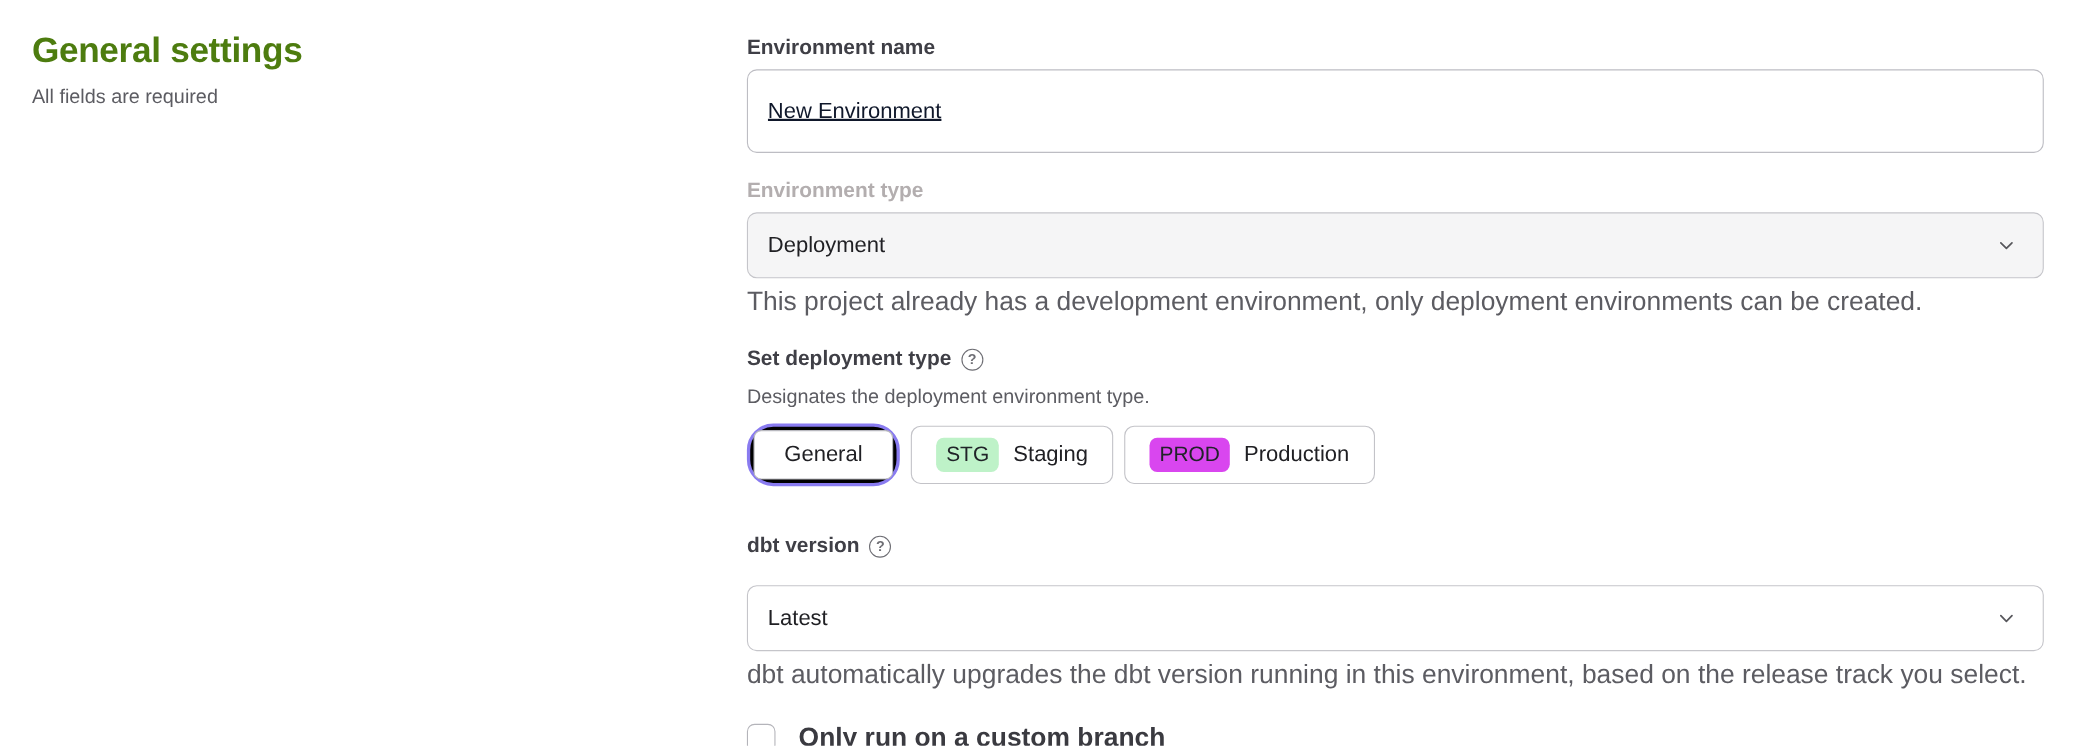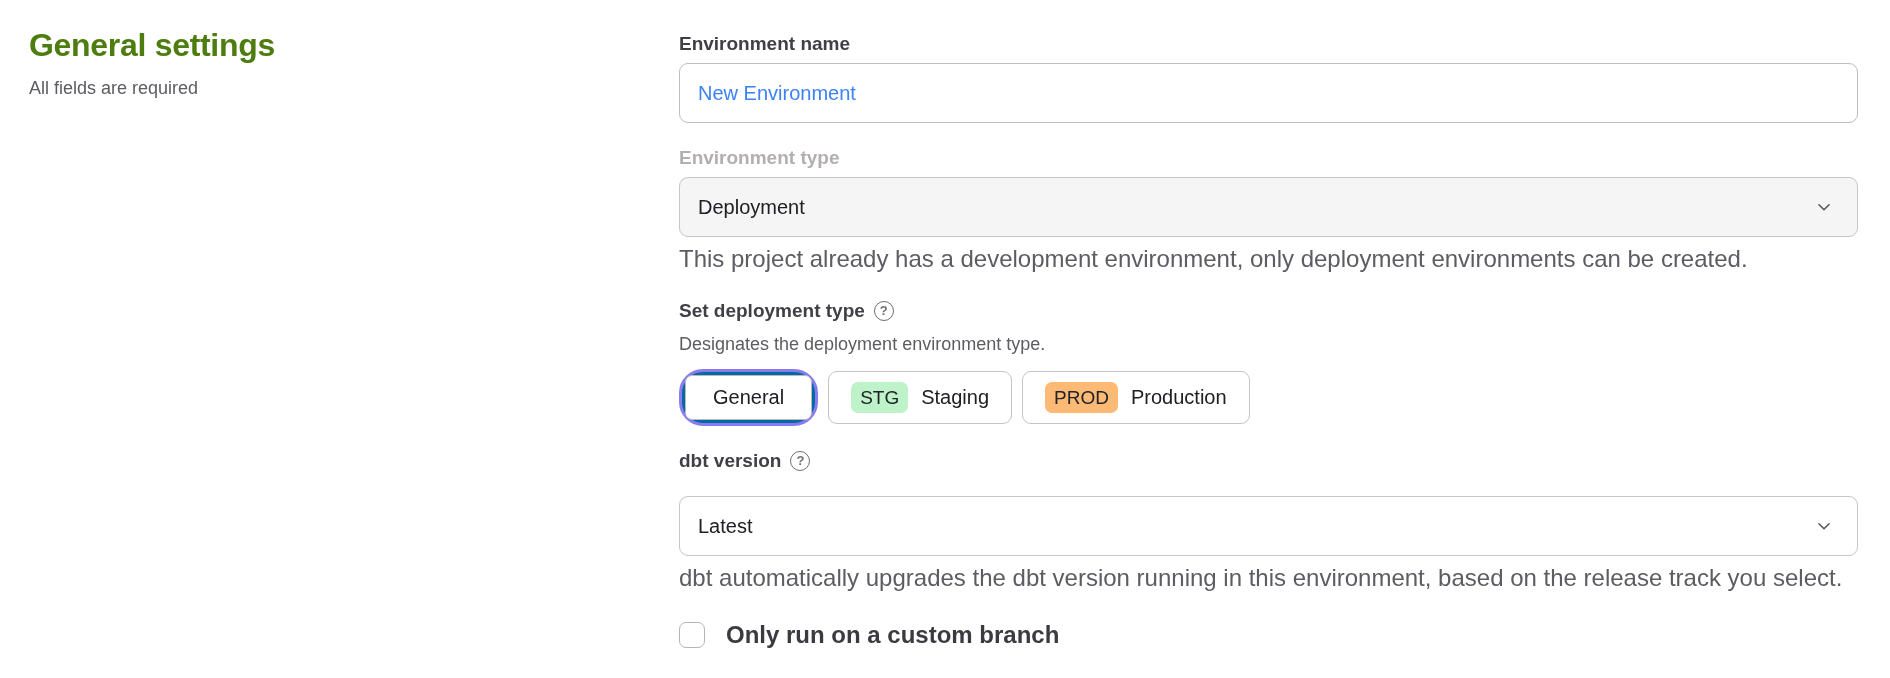--- a/index.html
+++ b/index.html
@@ -6,38 +6,38 @@
     font-family:"Liberation Sans","DejaVu Sans",sans-serif;-webkit-font-smoothing:antialiased;}
   .page{display:flex;width:1890px;}
   
   .left-col{width:679px;box-sizing:border-box;padding:26px 0 0 29px;flex:none;}
   .page-title{font-size:32px;font-weight:700;color:#4d7c0f;letter-spacing:-0.3px;line-height:1.2;margin:0;}
   .page-subtitle{font-size:18px;color:#5c5c62;margin-top:13px;line-height:1.25;}
   
   .content-col{width:1179px;flex:none;box-sizing:border-box;padding-top:33px;}
   .field-label{font-size:19px;font-weight:600;color:#3f3f46;line-height:21px;display:flex;align-items:center;gap:9px;}
   .field-label.disabled{color:#b3aeaf;}
-  .text-input{box-sizing:border-box;width:100%;height:60px;margin-top:9px;border:1px solid #bdbdc3;
-    border-radius:9px;padding:0 18px;font-size:20px;color:#3b82f6;background:#fff;outline:none;
-    font-family:inherit;display:block;}
+  .text-input{box-sizing:border-box;width:100%;height:76px;margin-top:9px;border:1px solid #bdbdc3;
+    border-radius:9px;padding:0 18px;font-size:20px;color:#0f172a;background:#fff;outline:none;
+    font-family:inherit;display:block;text-decoration:underline;}
   .select{box-sizing:border-box;width:100%;height:60px;border:1px solid #c5c5ca;border-radius:9px;
     background:#fff;display:flex;align-items:center;justify-content:space-between;
     padding:0 24px 0 18px;cursor:pointer;}
   .select.disabled{background:#f5f5f6;}
   .select .select-value{font-size:20px;color:#202024;}
   .chevron{display:flex;align-items:center;}
   .helper-text{font-size:24px;color:#5c5c62;margin-top:12px;line-height:19px;}
   .section-label{margin-top:32px;}
   .section-desc{font-size:18px;color:#5c5c62;margin-top:14px;line-height:19px;}
   .help-icon{width:20px;height:20px;border:1.6px solid #6e6e74;border-radius:50%;box-sizing:border-box;
     display:inline-flex;align-items:center;justify-content:center;font-size:13px;font-weight:600;
     color:#6e6e74;cursor:pointer;flex:none;line-height:1;}
   
   .type-row{display:flex;align-items:center;gap:10px;margin-top:15px;}
-  .focus-ring{border:3.5px solid #897bf0;border-radius:24px;padding:3px;background:#0369a1;display:inline-flex;}
+  .focus-ring{border:3.5px solid #897bf0;border-radius:24px;padding:3px;background:#000000;display:inline-flex;}
   .type-btn{display:inline-flex;align-items:center;gap:13px;background:#fff;border:1px solid #c3c3c8;
     border-radius:9px;height:53px;padding:0 22px;font-size:20px;color:#202024;cursor:pointer;
     font-family:inherit;box-sizing:border-box;}
   .focus-ring .type-btn{height:45px;border-radius:7px;border-color:#b9b9bf;padding:0 27px;}
   .type-badge{border-radius:7px;padding:5px 9px;font-size:19px;font-weight:500;color:#202328;line-height:1.15;}
   
   .checkbox-row{display:flex;align-items:center;gap:21px;margin-top:34px;}
   .checkbox{width:26px;height:26px;box-sizing:border-box;border:1.8px solid #b4b4ba;border-radius:7px;
     background:#fff;cursor:pointer;flex:none;}
   .checkbox-label{font-size:24px;font-weight:600;color:#3a3a40;cursor:pointer;}
@@ -82,26 +82,26 @@
       <span class="focus-ring">
         <button class="type-btn">
           <span>General</span>
         </button>
       </span>
       <button class="type-btn">
         <span class="type-badge" style="background: rgb(190, 242, 200);">STG</span>
         <span>Staging</span>
       </button>
       <button class="type-btn">
-        <span class="type-badge" style="background: #fdba74;">PROD</span>
+        <span class="type-badge" style="background: #d946ef;">PROD</span>
         <span>Production</span>
       </button>
     </div>
 
-    <div class="field-label" style="margin-top:24px;">
+    <div class="field-label" style="margin-top:44px;">
       <span>dbt version</span>
       <span class="help-icon">?</span>
     </div>
     <div class="select" style="margin-top:25px;">
       <span class="select-value">Latest</span>
       <span class="chevron">
         <svg width="18" height="18" viewBox="0 0 16 16">
             <path d="M3.5 6l4.5 4.5L12.5 6" stroke="#57575c" stroke-width="1.4" fill="none" stroke-linecap="round" stroke-linejoin="round"></path>
           </svg>
       </span>

